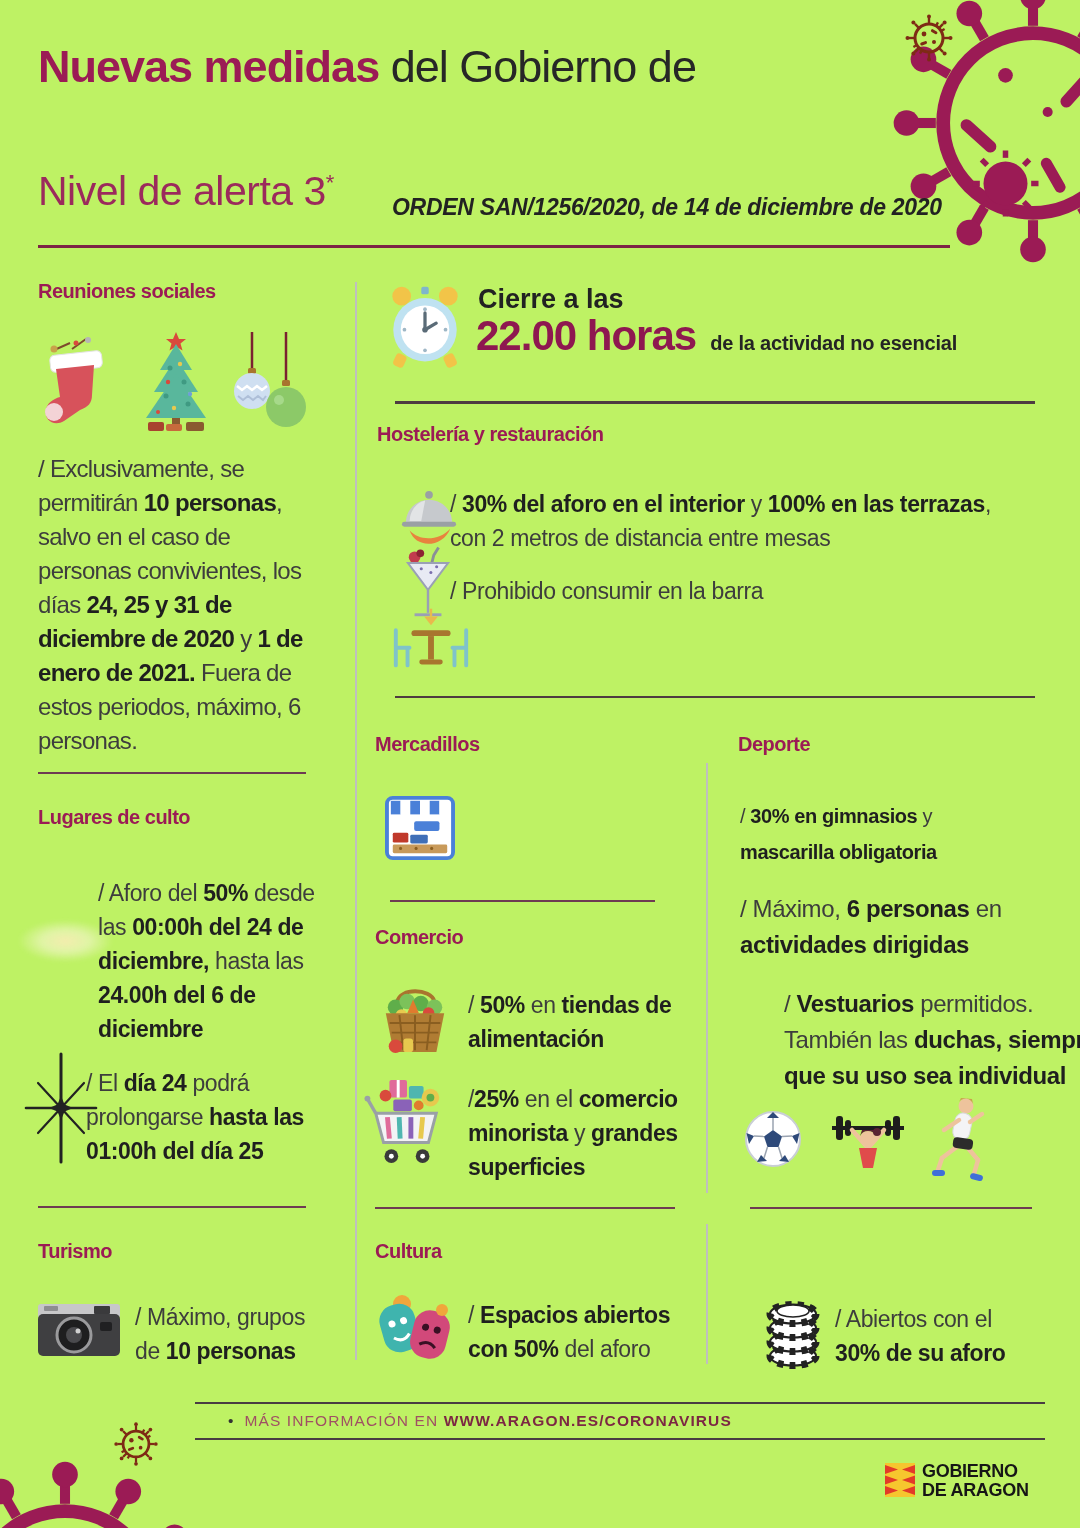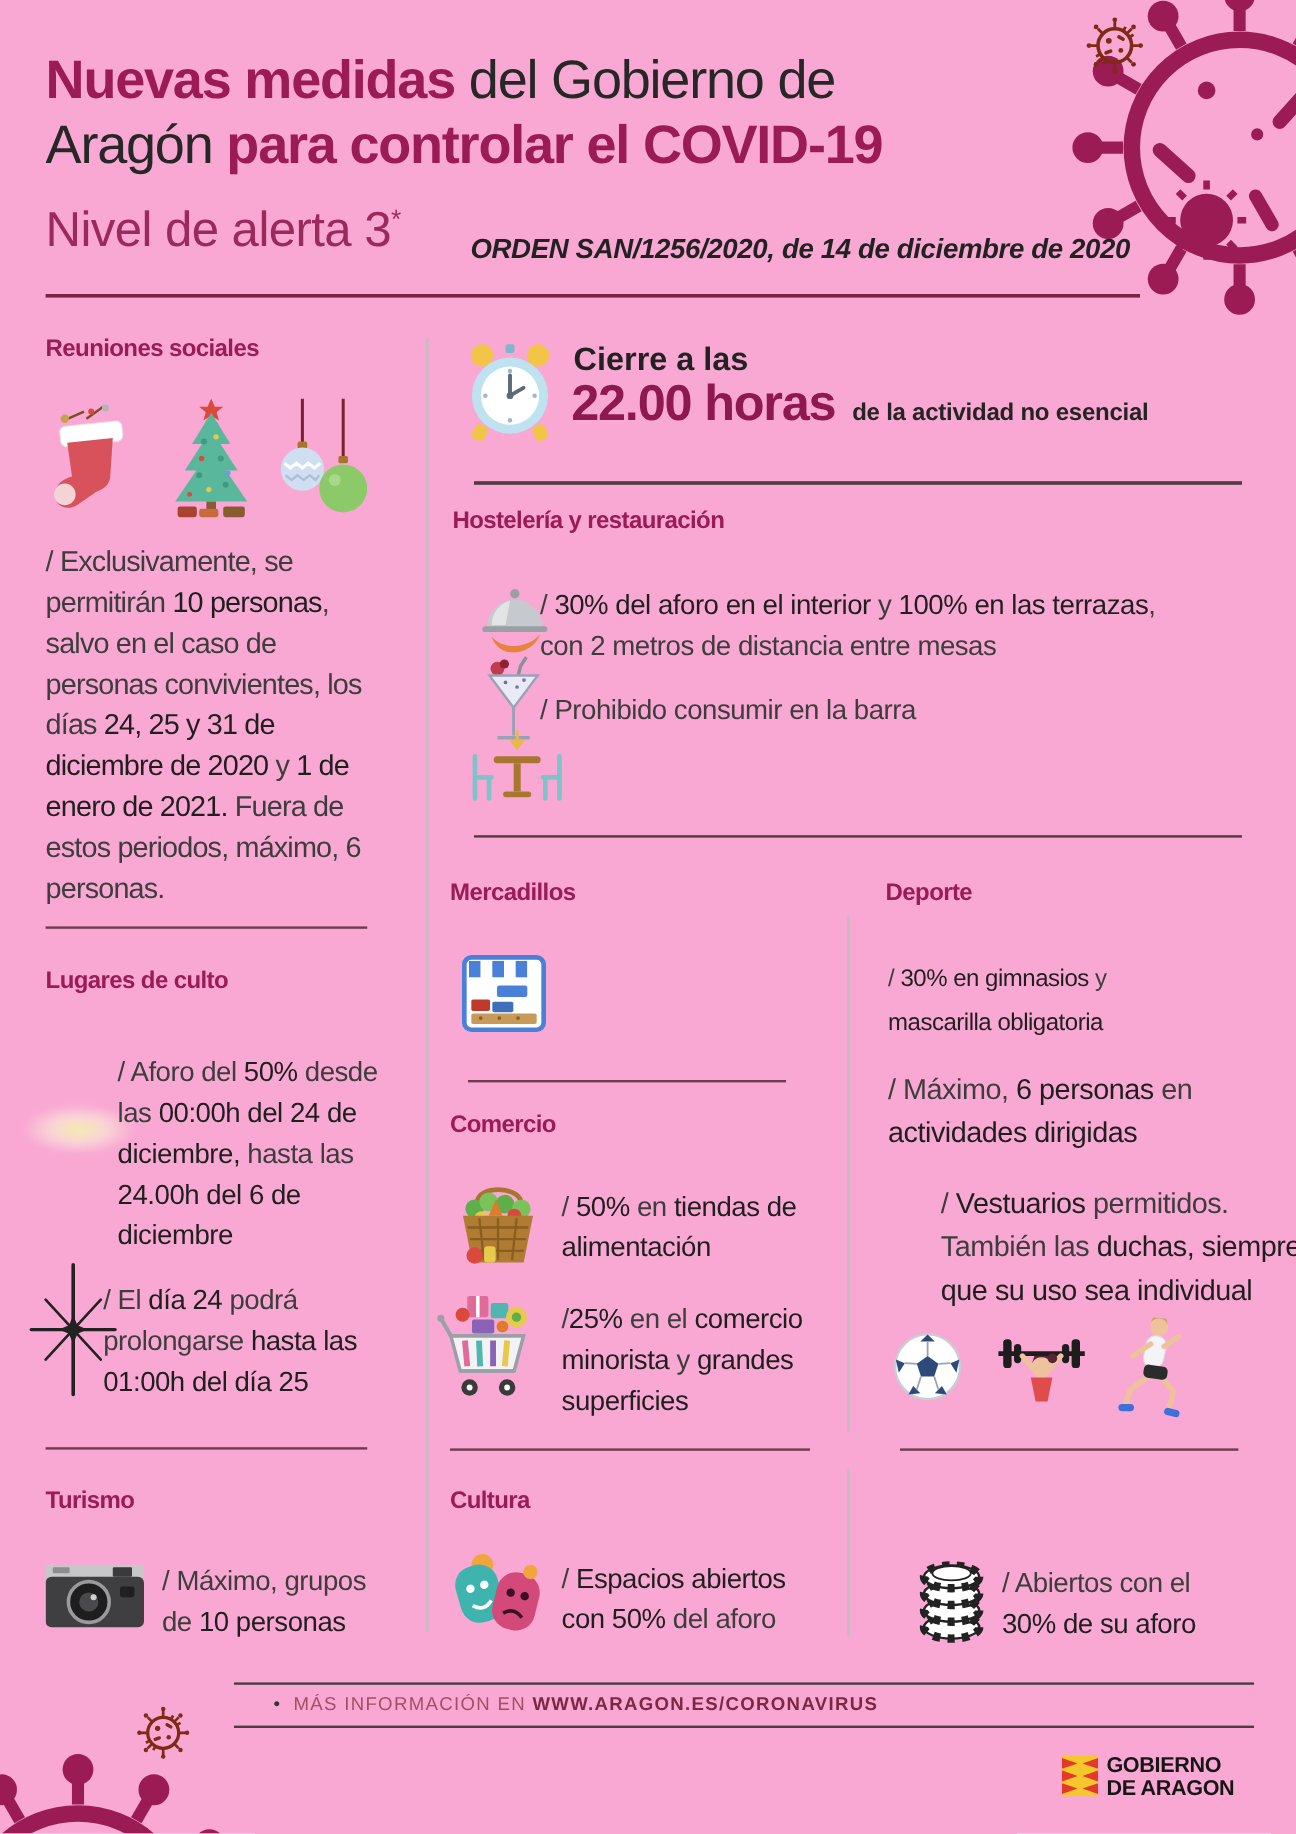--- a/index.html
+++ b/index.html
@@ -1,21 +1,21 @@
 <!DOCTYPE html>
 <html><head>
 <meta charset="utf-8">
 <style>
   html,body{margin:0;padding:0;background:#e9e9e9;}
-  #page{position:relative;width:1080px;height:1528px;background:#f9a8d4;overflow:hidden;
+  #page{position:relative;width:1080px;height:1528px;background:#bef264;overflow:hidden;
         font-family:"Liberation Sans",sans-serif;color:#3d3d3d;}
   .abs{position:absolute;}
   .h{font-size:20px;font-weight:700;color:#9b1b55;letter-spacing:-0.5px;}
   .item{white-space:pre-line;font-size:23px;line-height:34px;letter-spacing:-0.4px;color:#3d3d3d;}
-  .rb{font-weight:400;color:#1f1f1f;}
+  .rb{font-weight:700;color:#1f1f1f;}
   .ra{font-weight:700;color:#9b1b55;}
   .hr{background:#6e3b52;height:2px;}
   .hr-dark{background:#4e3c40;height:3px;}
   .vdiv{width:2px;background:#bfbfbf;}
   .title-line{font-size:45px;line-height:54px;font-weight:400;color:#272727;letter-spacing:-1px;}
   .title-line .ra{color:#9b1b55;}
   .nivel{font-size:41px;font-weight:400;color:#9b2a5c;letter-spacing:-0.5px;}
   .nivel sup{font-size:22px;}
   .orden{font-size:23px;font-style:italic;font-weight:700;color:#222;letter-spacing:-0.3px;}
   .cierre1{font-size:27px;font-weight:700;color:#222;text-align:right;}
@@ -125,21 +125,20 @@
       <use href="#smallvirus"></use>
     </svg>
   <svg class="abs" style="left:-100px;top:1436px" width="330" height="330" viewBox="0 0 360 360">
       <use href="#bigvirus"></use>
     </svg>
   <svg class="abs" style="left:112px;top:1420px" width="48" height="48" viewBox="0 0 52 52">
       <use href="#smallvirus"></use>
     </svg>
 
   <div class="abs title-line" style="left:38px;top:40px"><span class="ra">Nuevas medidas</span><span> del Gobierno de</span></div>
-  <div class="abs title-line" style="left:38px;top:94px"><span>Aragón </span><span class="ra">para controlar el COVID-19</span></div>
   <div class="abs nivel" style="left:38px;top:168px"><span>Nivel de alerta 3</span><sup>*</sup></div>
   <div class="abs orden" style="left:392px;top:194px">ORDEN SAN/1256/2020, de 14 de diciembre de 2020</div>
   <div class="abs" style="left:38px;top:245px;width:912px;height:3px;background:#7c2446"></div>
 
   <div class="abs h" style="left:38px;top:280px">Reuniones sociales</div>
 
   <svg class="abs" style="left:42px;top:333px" width="66" height="100" viewBox="0 0 66 100">
     <g stroke="#7d4a2c" stroke-width="2">
         <line x1="10" y1="18" x2="28" y2="10"></line>
         <line x1="30" y1="16" x2="44" y2="6"></line>

